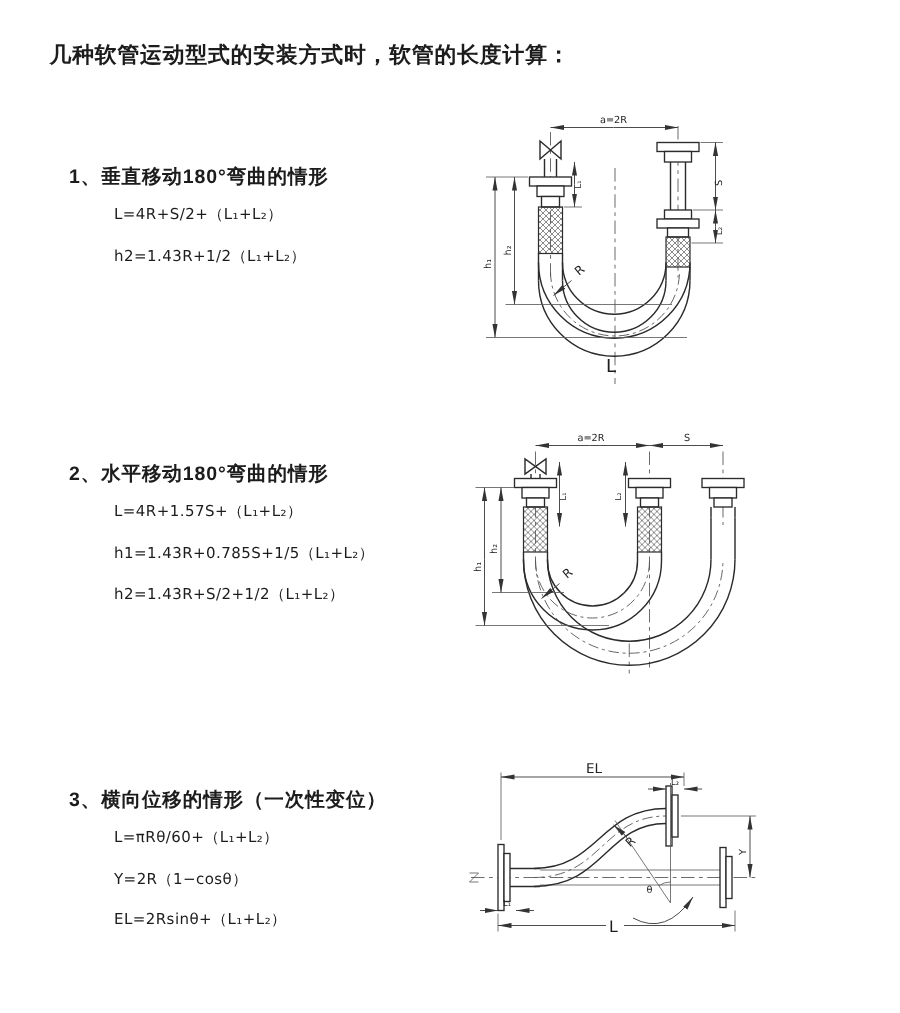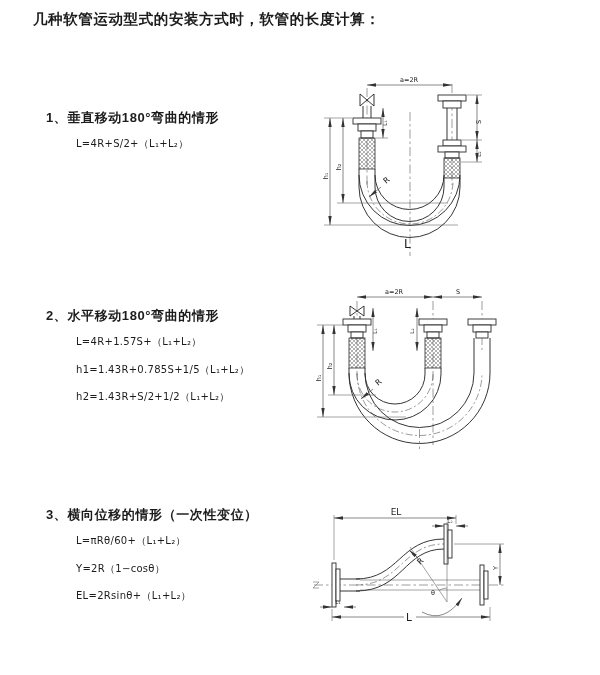--- a/index.html
+++ b/index.html
@@ -1,25 +1,25 @@
 <!DOCTYPE html>
 <html><head>
 <meta charset="utf-8">
 <style>
   html,body{margin:0;padding:0;}
   body{
     width:600px;height:675px;background:#ffffff;position:relative;overflow:hidden;
     font-family:"Liberation Sans","DejaVu Sans",sans-serif;color:#1c1c1c;
   }
   .page-title{
-    position:absolute;left:33px;top:10px;font-size:14.5px;font-weight:600;
+    position:absolute;left:33px;top:27px;font-size:14.5px;font-weight:600;
     letter-spacing:0.6px;white-space:nowrap;
   }
   .section{position:absolute;left:46px;white-space:nowrap;}
-  #sec1{top:106px;} #sec2{top:304px;} #sec3{top:503px;}
+  #sec1{top:106px;} #sec2{top:304px;} #sec3{top:521px;}
   .heading{font-size:13px;font-weight:600;letter-spacing:0.6px;line-height:24px;}
   .formula{
     font-size:10px;font-weight:500;letter-spacing:0.3px;line-height:27.5px;
     padding-left:30px;font-family:"DejaVu Sans","Liberation Sans",sans-serif;
   }
   .diagram{position:absolute;text-align:right;}
   #diag1{left:310px;top:70px;} #diag2{left:308px;top:283px;} #diag3{left:304px;top:502px;}
   svg{display:block;}
   .cl{stroke:#5a5a5a;stroke-width:0.6;fill:none;stroke-dasharray:9 3 2.5 3;}
   .ln{stroke:#2b2b2b;stroke-width:0.95;fill:none;}
@@ -33,20 +33,21 @@
   text.biglab{font-size:12px;font-family:"DejaVu Sans",sans-serif;fill:#1c1c1c;}
 </style>
 </head>
 <body>
 
 <div class="page-title">几种软管运动型式的安装方式时，软管的长度计算：</div>
 
 <div class="section" id="sec1">
   <div class="heading">1、垂直移动180°弯曲的情形</div>
   <div class="formula">L=4R+S/2+（L₁+L₂）</div>
+  <div class="formula">h2=1.43R+1/2（L₁+L₂）</div>
 </div>
 
 <div class="section" id="sec2">
   <div class="heading">2、水平移动180°弯曲的情形</div>
   <div class="formula">L=4R+1.57S+（L₁+L₂）</div>
   <div class="formula">h1=1.43R+0.785S+1/5（L₁+L₂）</div>
   <div class="formula">h2=1.43R+S/2+1/2（L₁+L₂）</div>
 </div>
 
 <div class="section" id="sec3">

